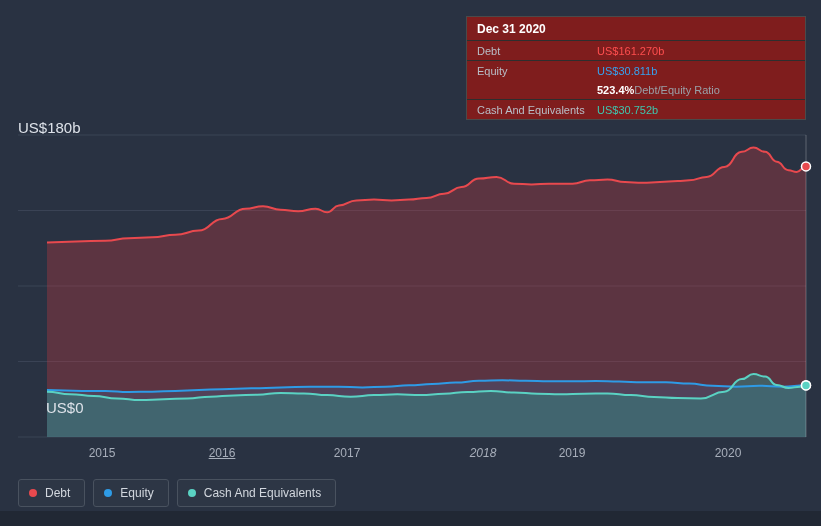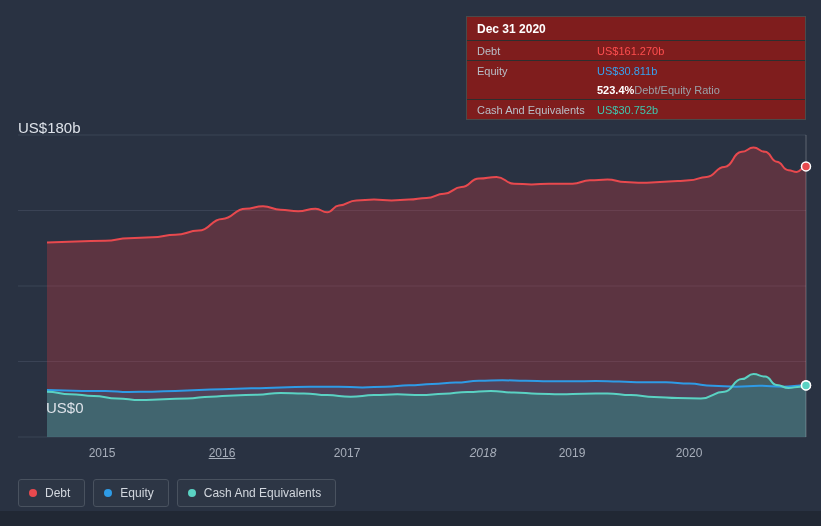--- a/index.html
+++ b/index.html
@@ -62,21 +62,21 @@
 
   <div class="ylabel y-top">US$180b</div>
   <div class="ylabel y-bottom">US$0</div>
 
   <div>
     <span class="xtick" style="left: 102px;">2015</span>
     <span class="xtick" style="left: 222px; text-decoration: underline;">2016</span>
     <span class="xtick" style="left: 347px;">2017</span>
     <span class="xtick" style="left: 483px; font-style: italic;">2018</span>
     <span class="xtick" style="left: 572px;">2019</span>
-    <span class="xtick" style="left: 689px;">2020</span>
+    <span class="xtick" style="left: 728px;">2020</span>
   </div>
 
   <div class="tooltip">
     <div class="tt-title">Dec 31 2020</div>
     <div class="tt-row sep">
       <span class="tt-label">Debt</span>
       <span class="v-debt">US$161.270b</span>
     </div>
     <div class="tt-row">
       <span class="tt-label">Equity</span>

